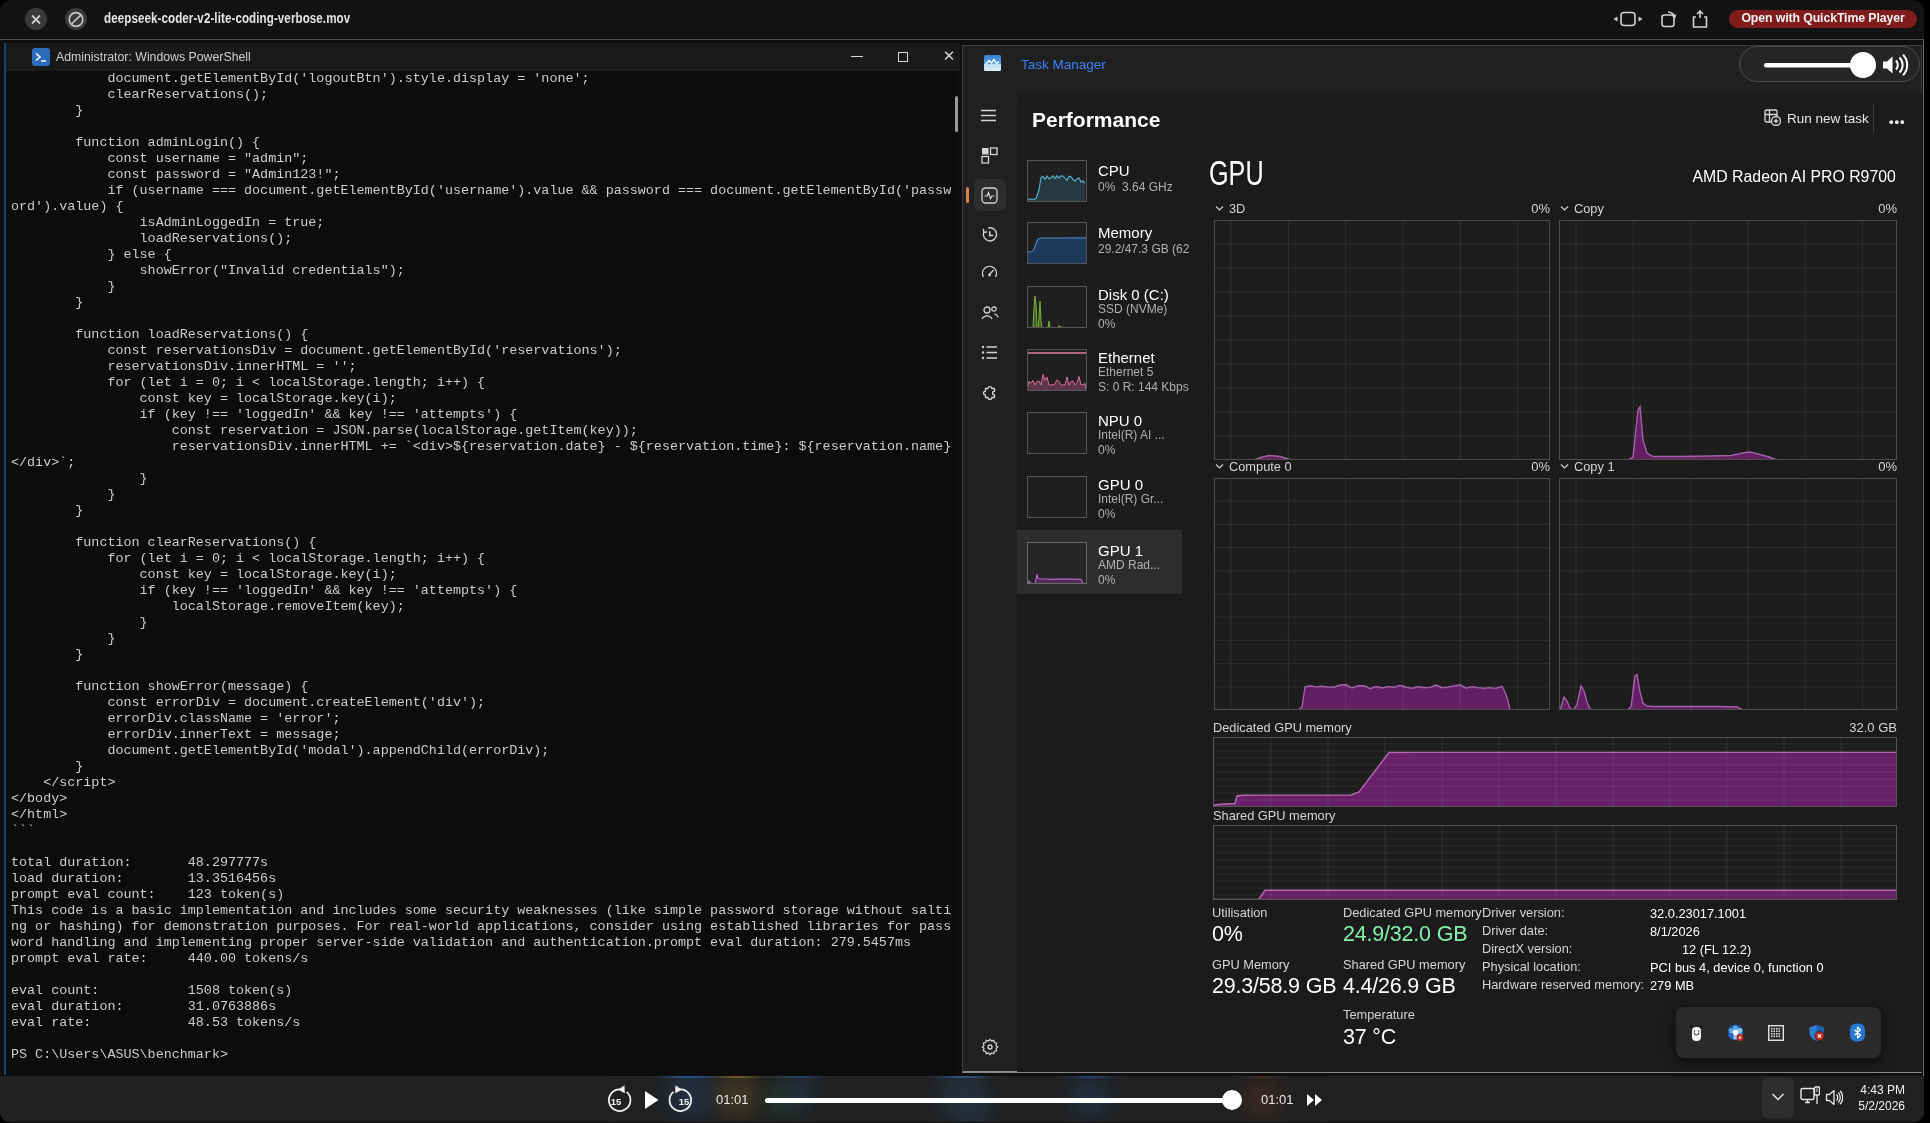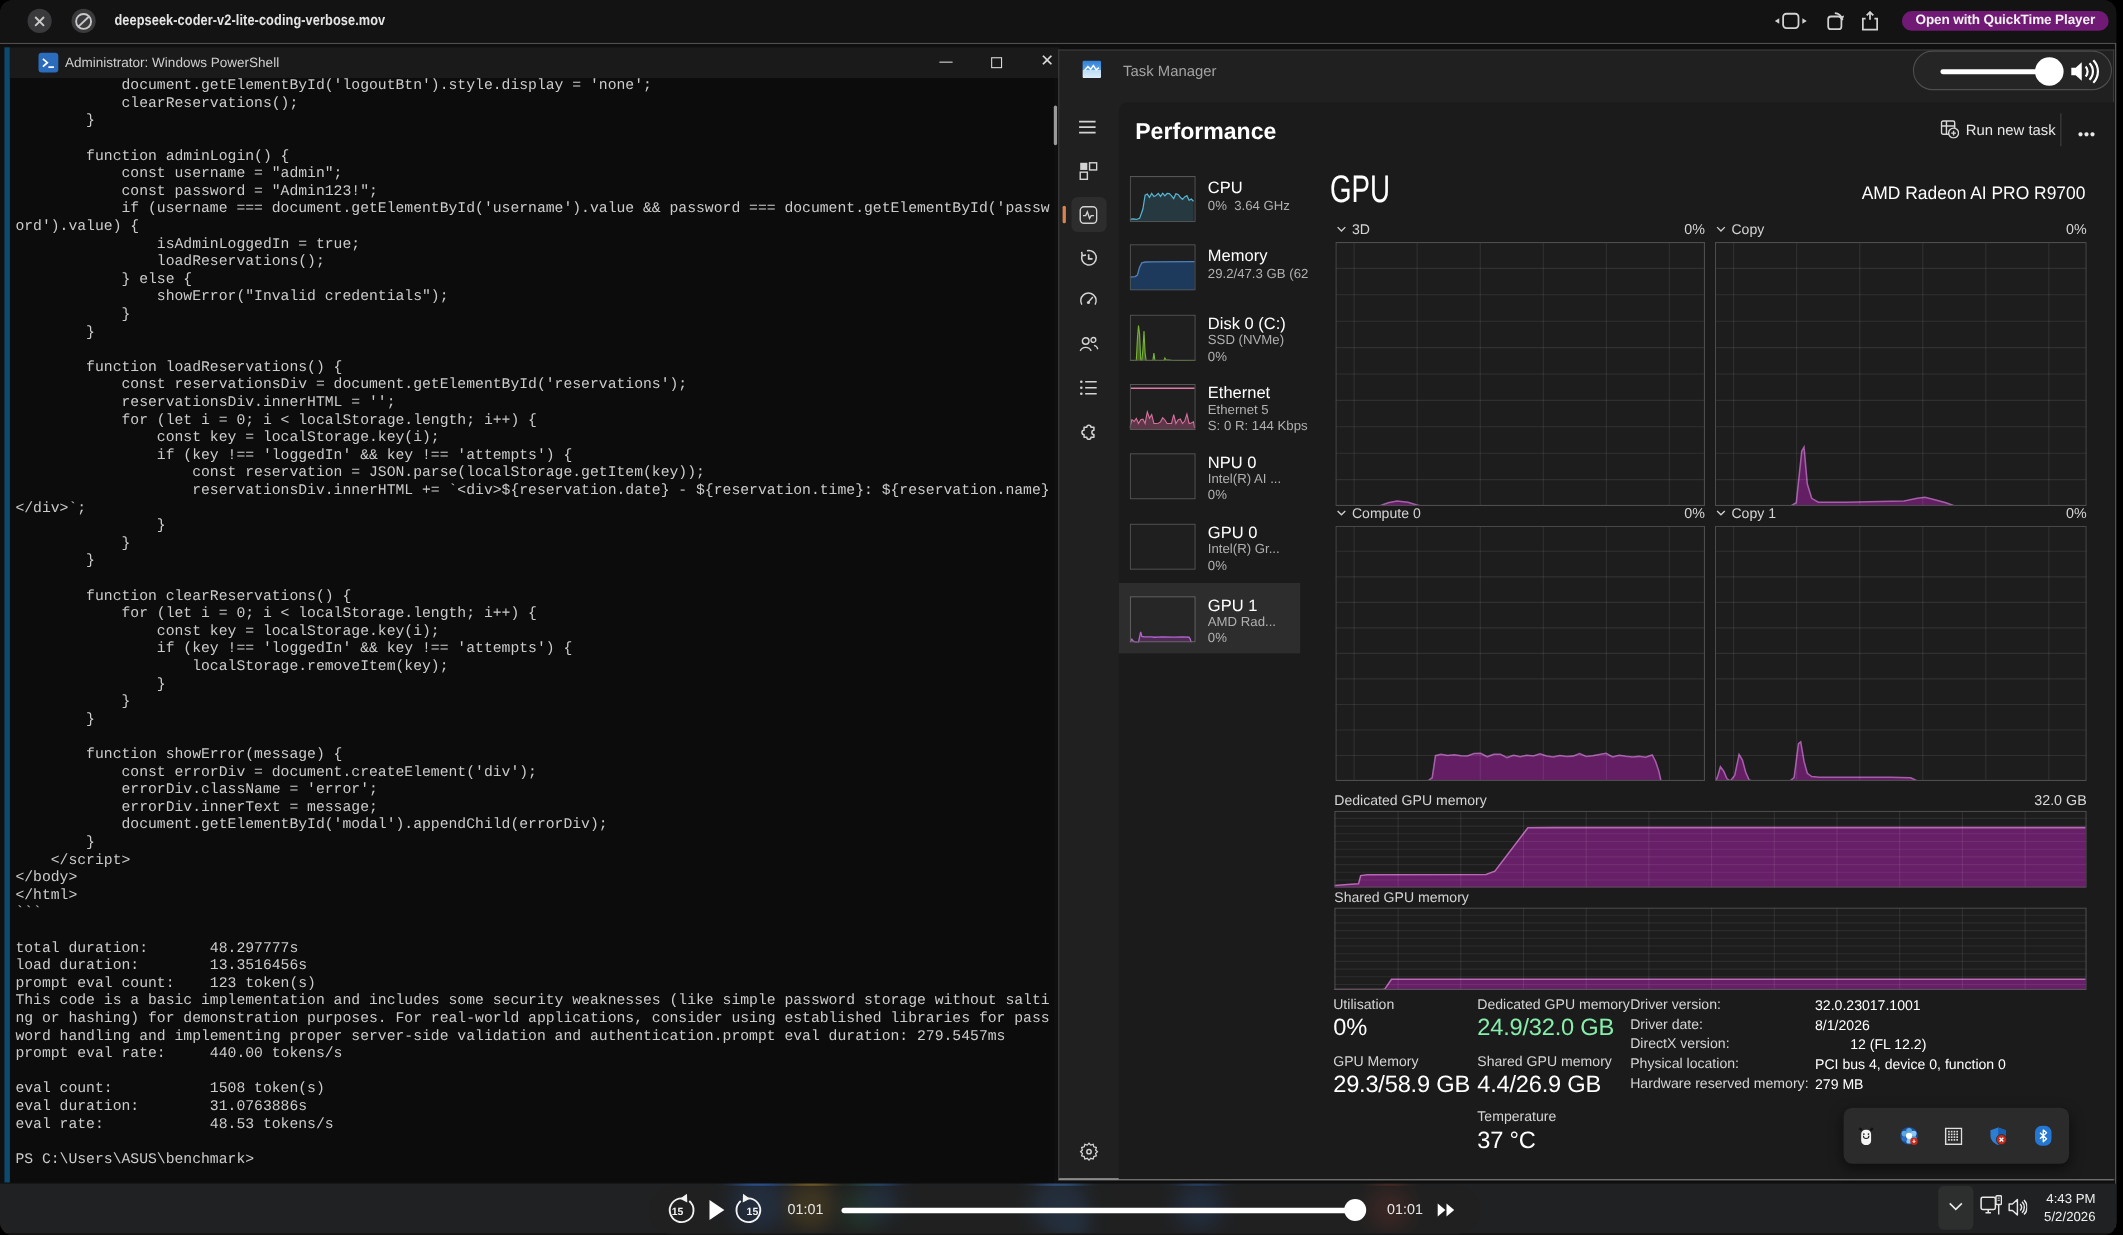--- a/index.html
+++ b/index.html
@@ -4,25 +4,25 @@
 <style>
   * { margin:0; padding:0; box-sizing:border-box; }
   html,body { width:1930px; height:1123px; background:#000; overflow:hidden; }
   body { font-family:"Liberation Sans", sans-serif; position:relative; }
   .abs { position:absolute; }
   
   #ql { left:0; top:0; width:1924px; height:1123px; background:#151515; border-radius:12px; overflow:hidden; }
   #macbar { left:0; top:0; width:1924px; height:39px; background:#131313; }
   .mcirc { width:22px; height:22px; border-radius:50%; background:#3a3a3c; top:8px; }
   #mactitle { left:104px; top:11px; font-size:13.8px; font-weight:bold; color:#e4e4e6; letter-spacing:0.1px; transform:scaleX(0.84); transform-origin:left top; }
-  #openpill { left:1729px; top:10px; width:188px; height:18px; background:#701a75; border-radius:9px; color:#f2f2f2; font-size:12.3px; font-weight:bold; text-align:center; line-height:17px; letter-spacing:-0.1px; }
+  #openpill { left:1729px; top:10px; width:188px; height:18px; background:#7f1d1d; border-radius:9px; color:#f2f2f2; font-size:12.3px; font-weight:bold; text-align:center; line-height:17px; letter-spacing:-0.1px; }
   
   #video { left:0; top:39px; width:1924px; height:1081px; background:#0f0f0f; border-top:1px solid #4f4f4f; border-right:1px solid #6f6f6f; }
   
-  #ps { left:4px; top:3px; width:954px; height:1032px; background:#0c0c0c; border-left:5px solid #0c4a6e; }
+  #ps { left:4px; top:3px; width:954px; height:1032px; background:#0c0c0c; border-left:2px solid #0c4a6e; }
   #pstitle { left:0; top:0; width:954px; height:28px; background:#1a1a1a; }
   #pstitle .t { position:absolute; left:50px; top:6px; font-size:13px; color:#cfcfcf; }
   .psbtn { top:0; width:46px; height:28px; color:#d8d8d8; text-align:center; line-height:26px; font-size:15px; }
   #psicon { left:26px; top:5px; width:18px; height:18px; border-radius:3px; background:#2b6cbd; }
   #console { left:0px; top:28px; width:948px; height:1004px; overflow:hidden; }
   #console pre { position:absolute; left:5px; top:0px; font-family:"Liberation Mono", monospace; font-size:13.4px; line-height:16px; color:#cccccc; white-space:pre; }
   #psscroll { left:949px; top:53px; width:3px; height:36px; background:#9a9a9a; border-radius:2px; }
   
   #tm { left:962px; top:5px; width:960px; height:1028px; background:#202020; border:1px solid #3c3c3c; border-bottom:2px solid #8a8a8a; }
   #tmpanel { left:54px; top:47px; width:905px; height:979px; background:#1b1b1b; border-radius:8px 0 0 0; }
@@ -143,21 +143,21 @@
             <linearGradient id="tmg" x1="0" y1="0" x2="0" y2="1">
               <stop offset="0" stop-color="#2f7fd6"></stop>
               <stop offset="0.55" stop-color="#5fa6e8"></stop>
               <stop offset="0.56" stop-color="#bcdcf5"></stop>
               <stop offset="1" stop-color="#dceef9"></stop>
             </linearGradient>
           </defs>
           <rect width="17" height="16" rx="1.5" fill="url(#tmg)"></rect>
           <path d="M2 9 L5 5.5 L7.5 8 L10 4.5 L12.5 8.5 L15 6.5" stroke="#fff" stroke-width="1.3" fill="none"></path>
         </svg>
-  <div class="abs" style="left:58px;top:11px;font-size:13.5px;color:#a3a3a3;">Task Manager</div>
+  <div class="abs" style="left:58px;top:11px;font-size:13.5px;color:#3b82f6;">Task Manager</div>
   <div class="abs" id="tmpanel"></div>
   <div class="abs" style="left:3px;top:141px;width:3px;height:16px;border-radius:2px;background:#d8824f;"></div>
   <div class="abs" style="left:11px;top:133px;width:32px;height:32px;border-radius:6px;background:#2d2d2d;"></div>
   <svg class="abs" style="left:17px;top:62px;" width="17" height="15" viewBox="0 0 17 15">
           <path d="M1 2.5 H16 M1 7.5 H16 M1 12.5 H16" stroke="#d4d4d4" stroke-width="1.5"></path>
         </svg>
   <svg class="abs" style="left:18px;top:101px;" width="17" height="17" viewBox="0 0 17 17">
           <rect x="1" y="1" width="6.5" height="6.5" fill="#d4d4d4"></rect>
           <rect x="9.5" y="1" width="6.5" height="6.5" fill="none" stroke="#d4d4d4" stroke-width="1.3"></rect>
           <rect x="1" y="9.5" width="6.5" height="6.5" fill="none" stroke="#d4d4d4" stroke-width="1.3"></rect>

